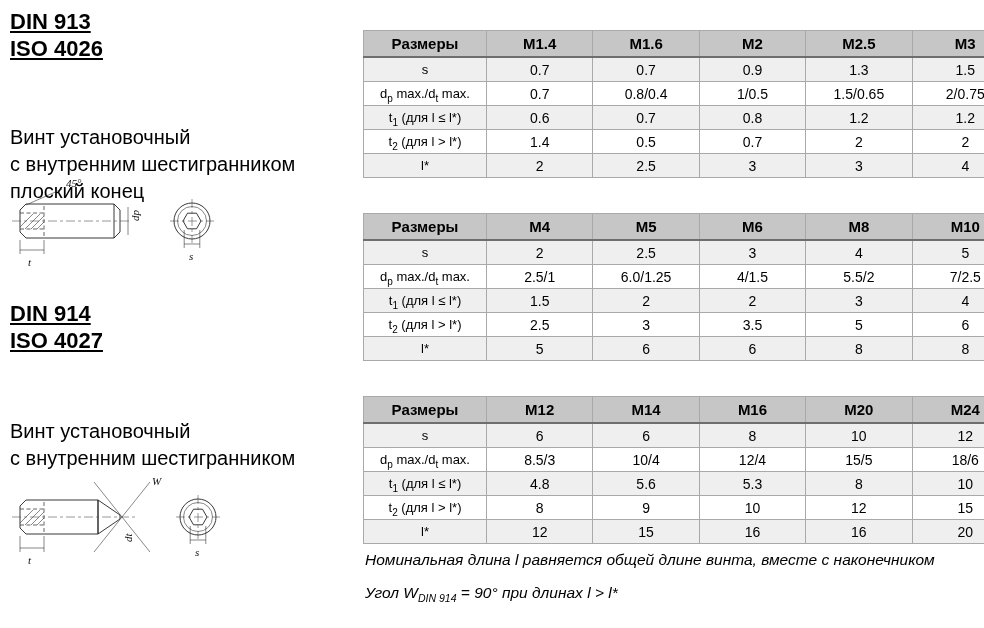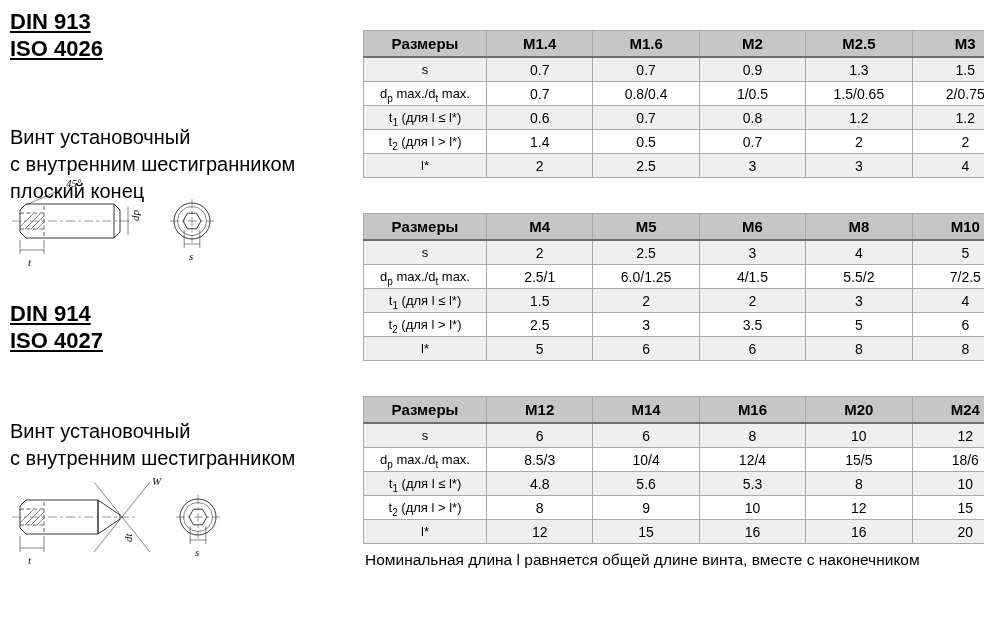--- a/index.html
+++ b/index.html
@@ -29,21 +29,21 @@
   .dim-table th,.dim-table td{border:1px solid var(--tbl-border,#a9a9a9);text-align:center;vertical-align:middle;padding:1px 2px;font-size:14px;height:21px;white-space:nowrap;overflow:hidden;}
   .dim-table th{background:var(--header-bg,#c6c6c6);font-weight:700;font-size:15px;height:23px;border-bottom:2px solid #6e6e6e;}
   .dim-table .label-col{width:118px;}
   .dim-table td.label-col{font-size:13px;}
   .dim-table tbody tr:nth-child(odd){background:var(--row-alt,#efefef);}
   .dim-table tbody tr:nth-child(even){background:#ffffff;}
   .dim-table sub{font-size:10px;line-height:0;}
 
   
   .notes-area{position:absolute;left:365px;top:550px;width:615px;font-size:15.5px;line-height:20px;}
-  .note{margin-bottom:5px;}
+  .note{margin-bottom:5px;font-style:italic;}
   .note-first{margin-bottom:13px;}
   .notes-area sub{font-size:10.5px;line-height:0;}
 </style>
 </head>
 <body>
 
 <div class="page">
 
   <div class="left-col">
 
@@ -305,15 +305,16 @@
             <td>16</td>
             <td>16</td>
             <td>20</td>
           </tr>
         </tbody>
       </table>
     </div>
 
   <div class="notes-area">
       <div class="note note-first">Номинальная длина l равняется общей длине винта, вместе с наконечником</div>
+      <div class="note">Угол W<sub>DIN 914</sub> = 90° при длинах l &gt; l*</div>
     </div>
 
 </div>
 
 </body></html>

